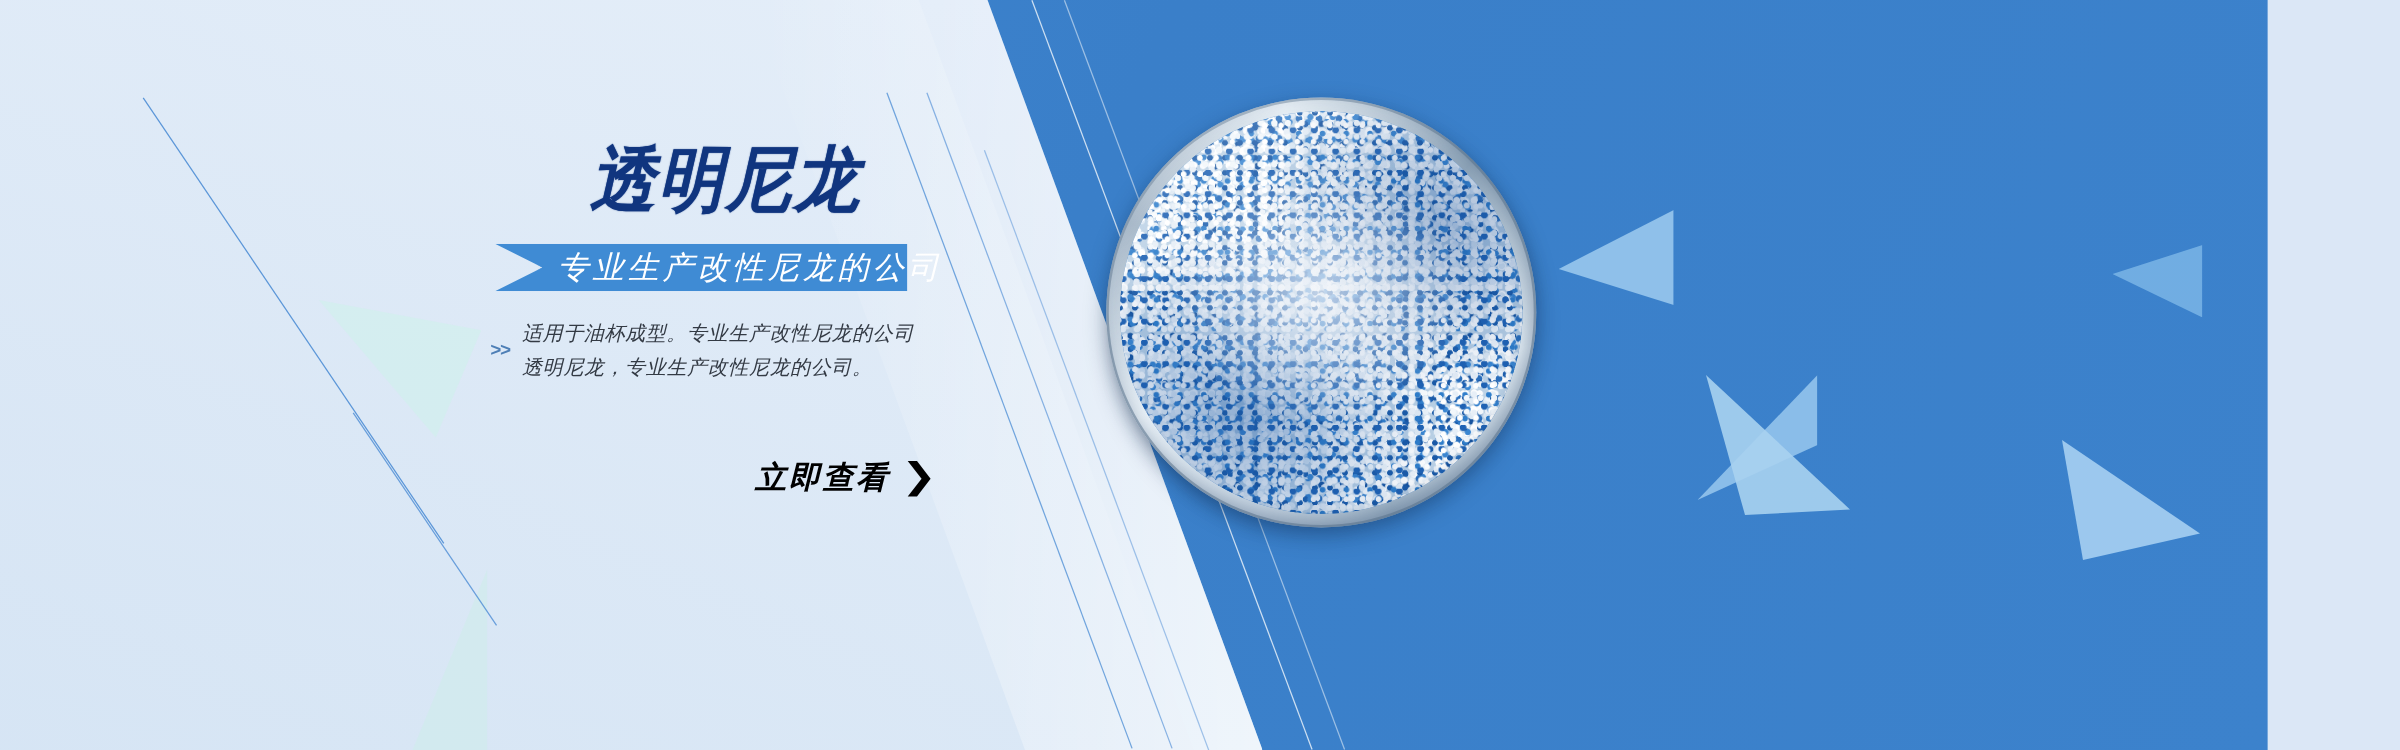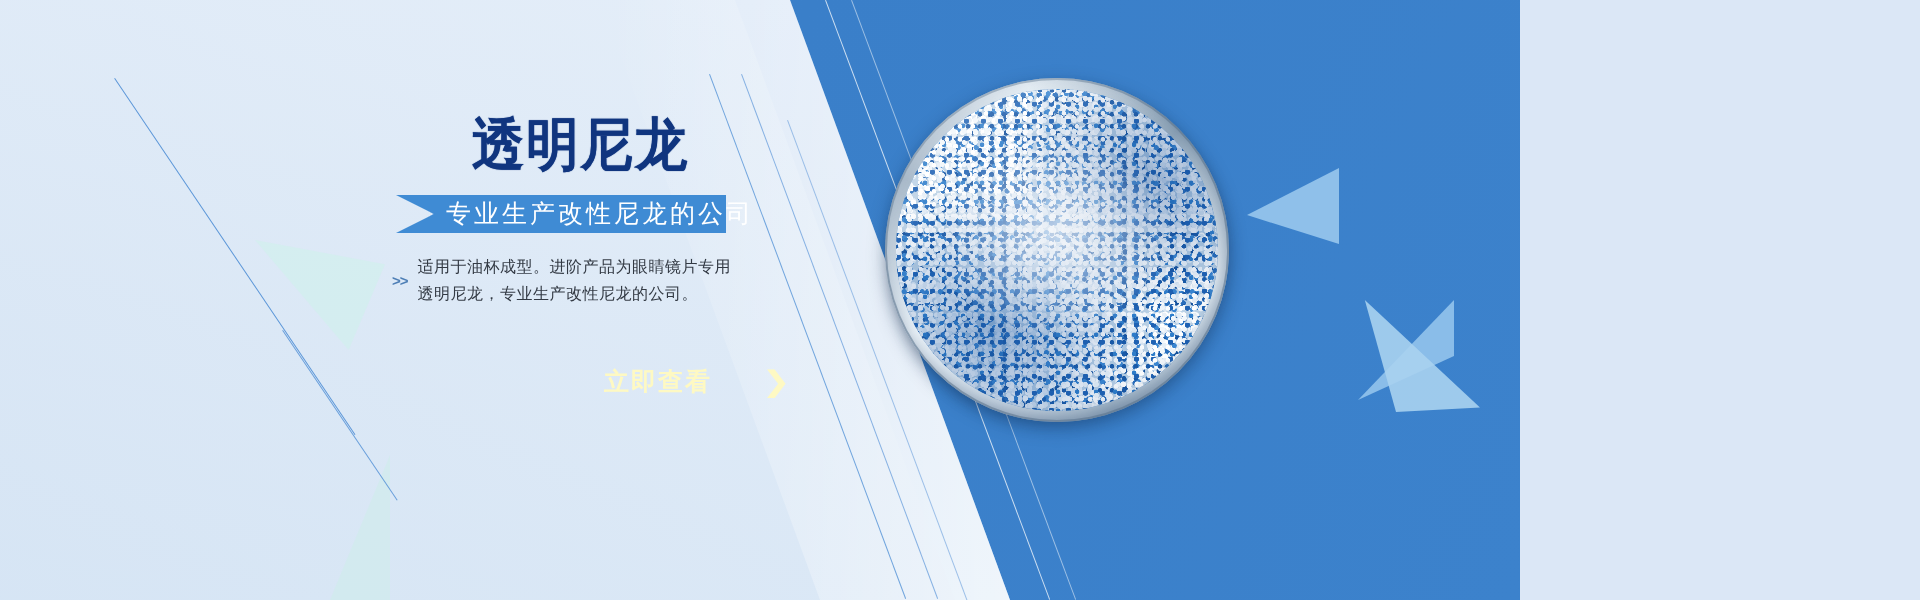--- a/index.html
+++ b/index.html
@@ -3,22 +3,23 @@
 <meta charset="utf-8">
 <title>Banner</title>
 <style>
   html,body{margin:0;padding:0;}
   body{
     width:1920px;height:600px;overflow:hidden;
     font-family:"Liberation Sans","DejaVu Sans",sans-serif;
     background:#dbe7f6;
   }
   #banner{
-    position:relative;width:1520px;height:600px;overflow:hidden;
+    position:relative;width:1814px;height:600px;overflow:hidden;
     background:#3d82cc;
+    font-style:italic;
   }
   
   .blue-field{
     position:absolute;inset:0;
     background:linear-gradient(115deg,#3f86d0 0%,#3a7fc9 45%,#3c82cc 100%);
   }
   
   .light-panel{
     position:absolute;left:0;top:0;width:1010px;height:600px;
     background:linear-gradient(180deg,#dfeaf8 0%,#d9e6f5 55%,#dceaf7 100%);
@@ -115,24 +116,23 @@
   .chev{
     color:#4e7fb6;font-size:15px;font-weight:bold;letter-spacing:-1px;
     margin-right:10px;flex:0 0 auto;
   }
   .desc{
     color:#333a44;font-size:16px;line-height:27px;letter-spacing:.5px;
     font-family:"DejaVu Sans","Liberation Sans",sans-serif;
   }
   .cta{
     margin:58px 0 0 208px;display:inline-flex;align-items:center;
-    color:#fef9c3;font-size:25px;font-weight:bold;letter-spacing:2px;
+    color:#000000;font-size:25px;font-weight:bold;letter-spacing:2px;
     cursor:pointer;
     font-family:"DejaVu Sans","Liberation Sans",sans-serif;
-    gap:41px;
   }
   .cta .arrow{
     margin-left:12px;font-size:27px;font-weight:bold;line-height:1;
     transform:scaleX(1.25) scaleY(1.05);
   }
   
   .photo{
     position:absolute;left:885px;top:78px;width:344px;height:344px;
   }
   .dish-shadow{
@@ -249,21 +249,21 @@
     <h1 class="headline">透明尼龙</h1>
 
     <div class="ribbon">
       <div class="ribbon-bar"></div>
       <div class="ribbon-label">专业生产改性尼龙的公司</div>
     </div>
 
     <div class="desc-row">
       <span class="chev">&gt;&gt;</span>
       <div class="desc">
-        <div>适用于油杯成型。进阶产品为眼睛镜片专用</div>
+        <div>适用于油杯成型。专业生产改性尼龙的公司</div>
         <div>透明尼龙，专业生产改性尼龙的公司。</div>
       </div>
     </div>
 
     <div class="cta">
       <span>立即查看</span>
       <span class="arrow">❯</span>
     </div>
 
   </div>

